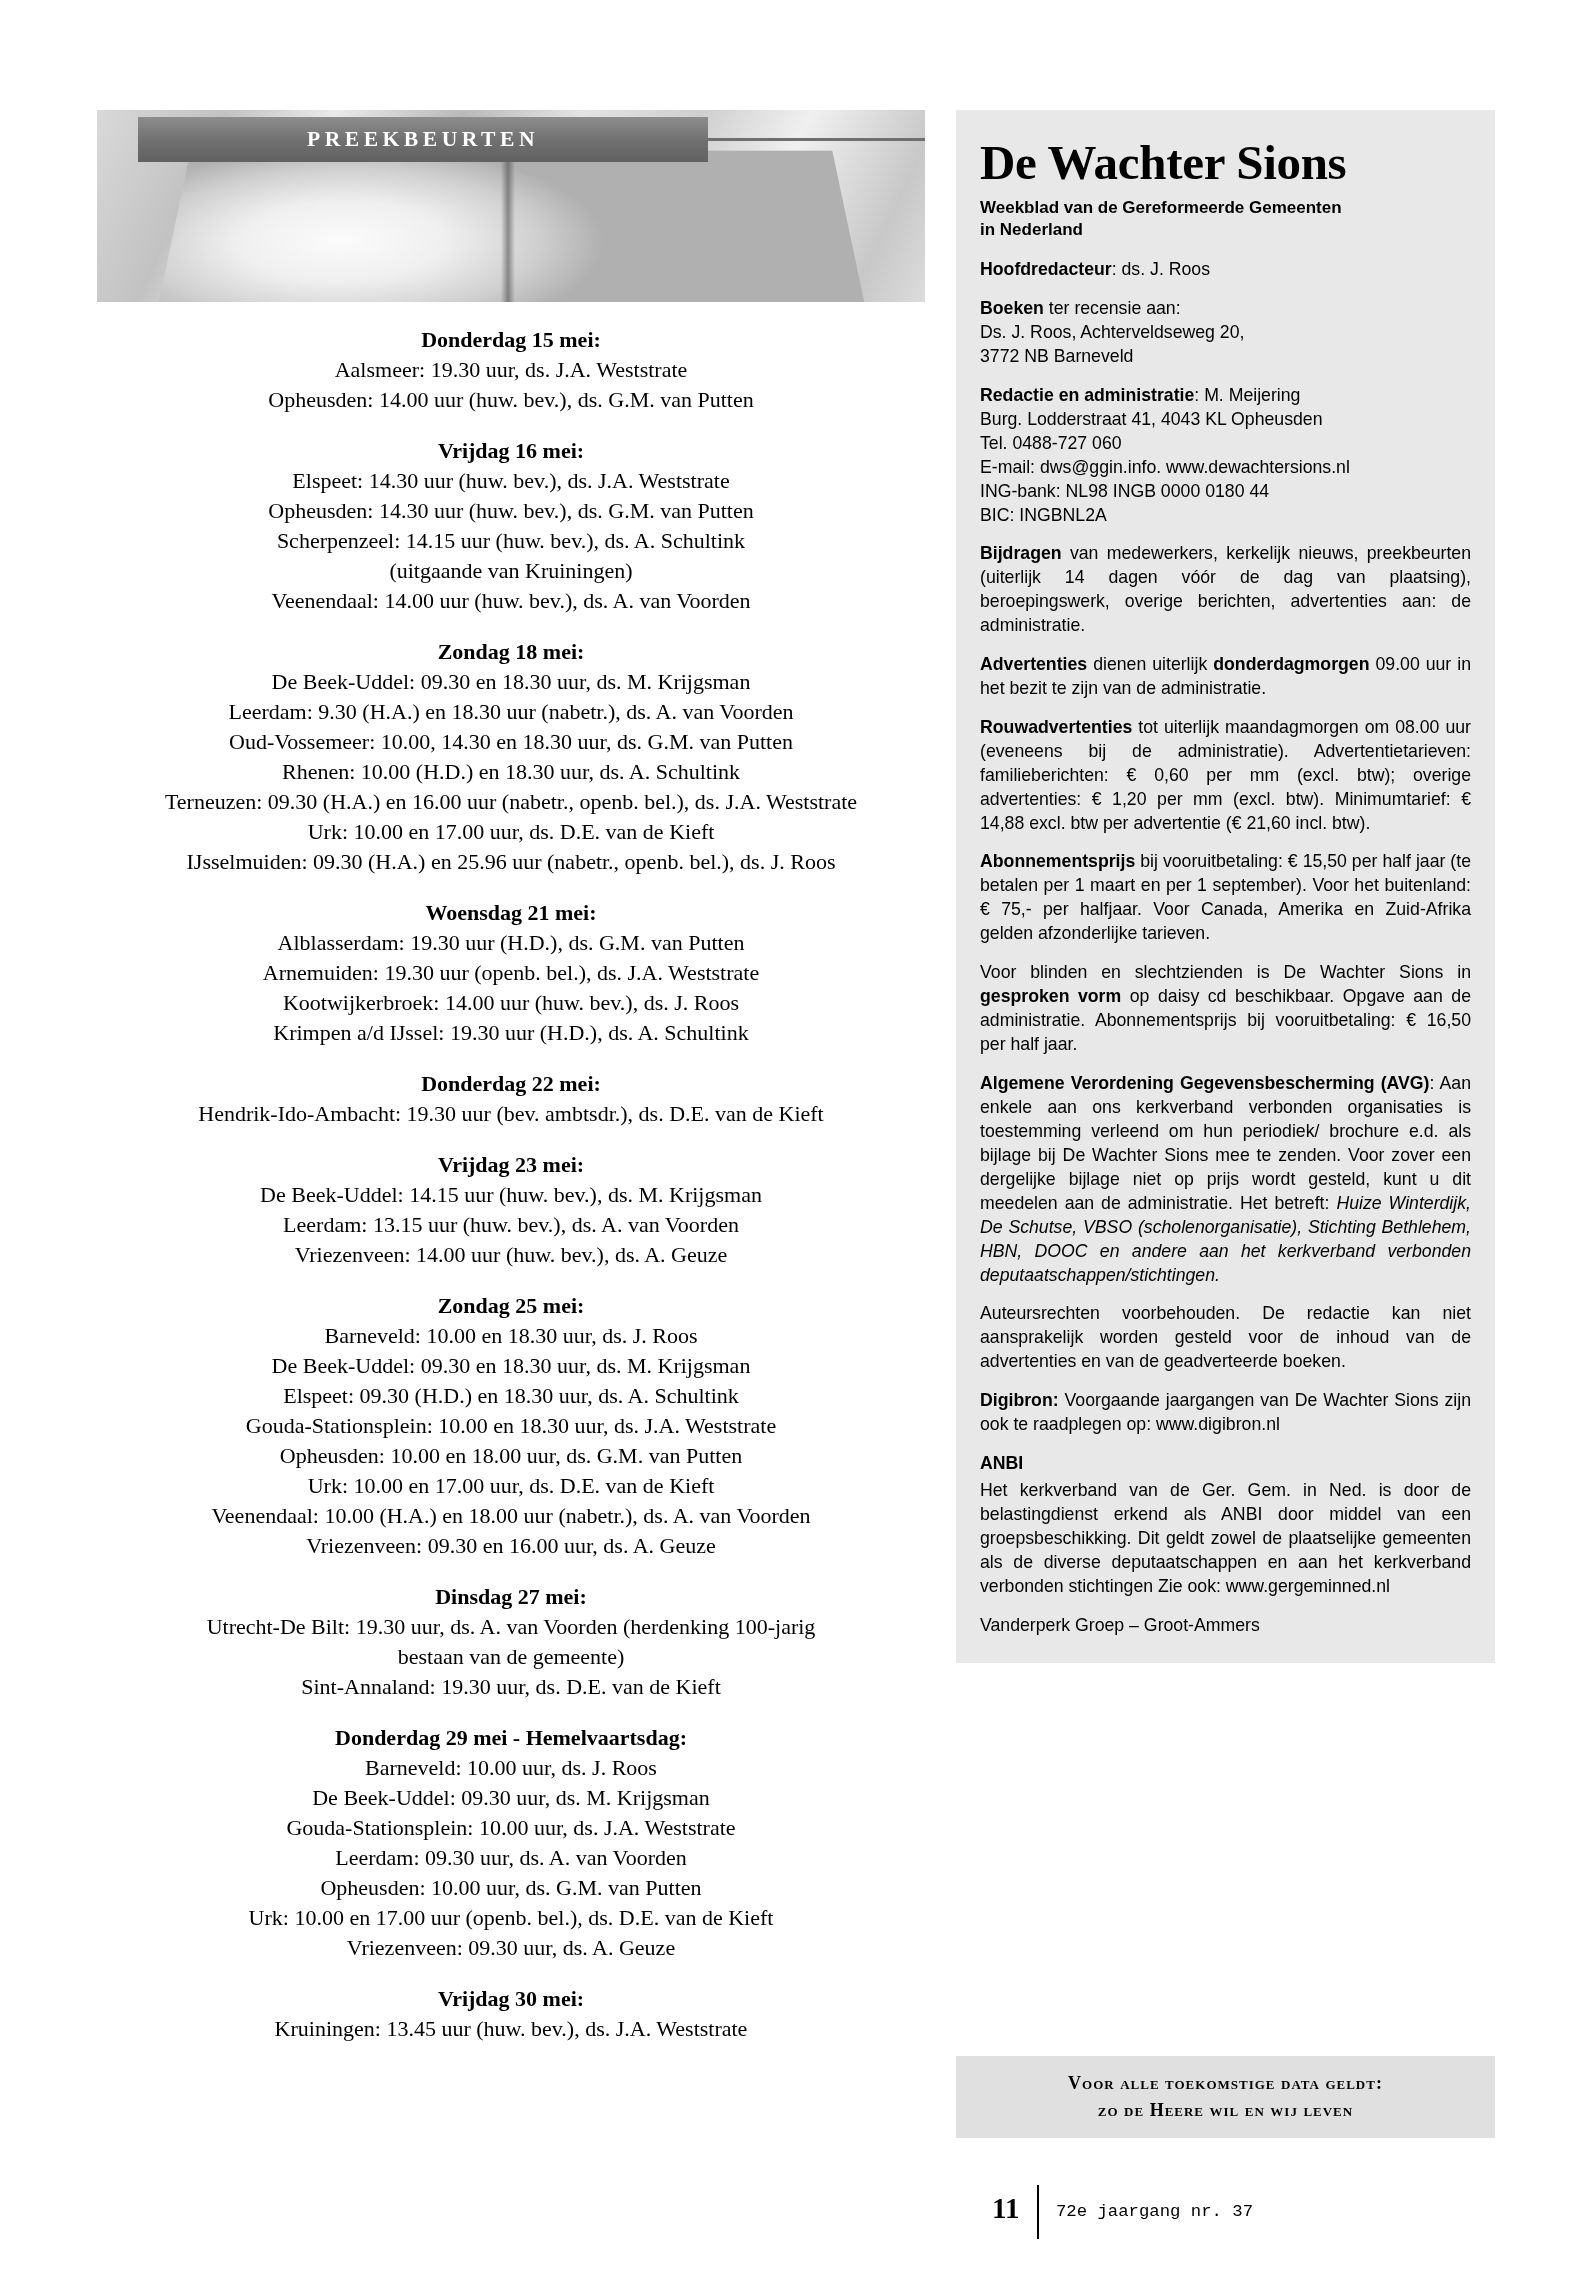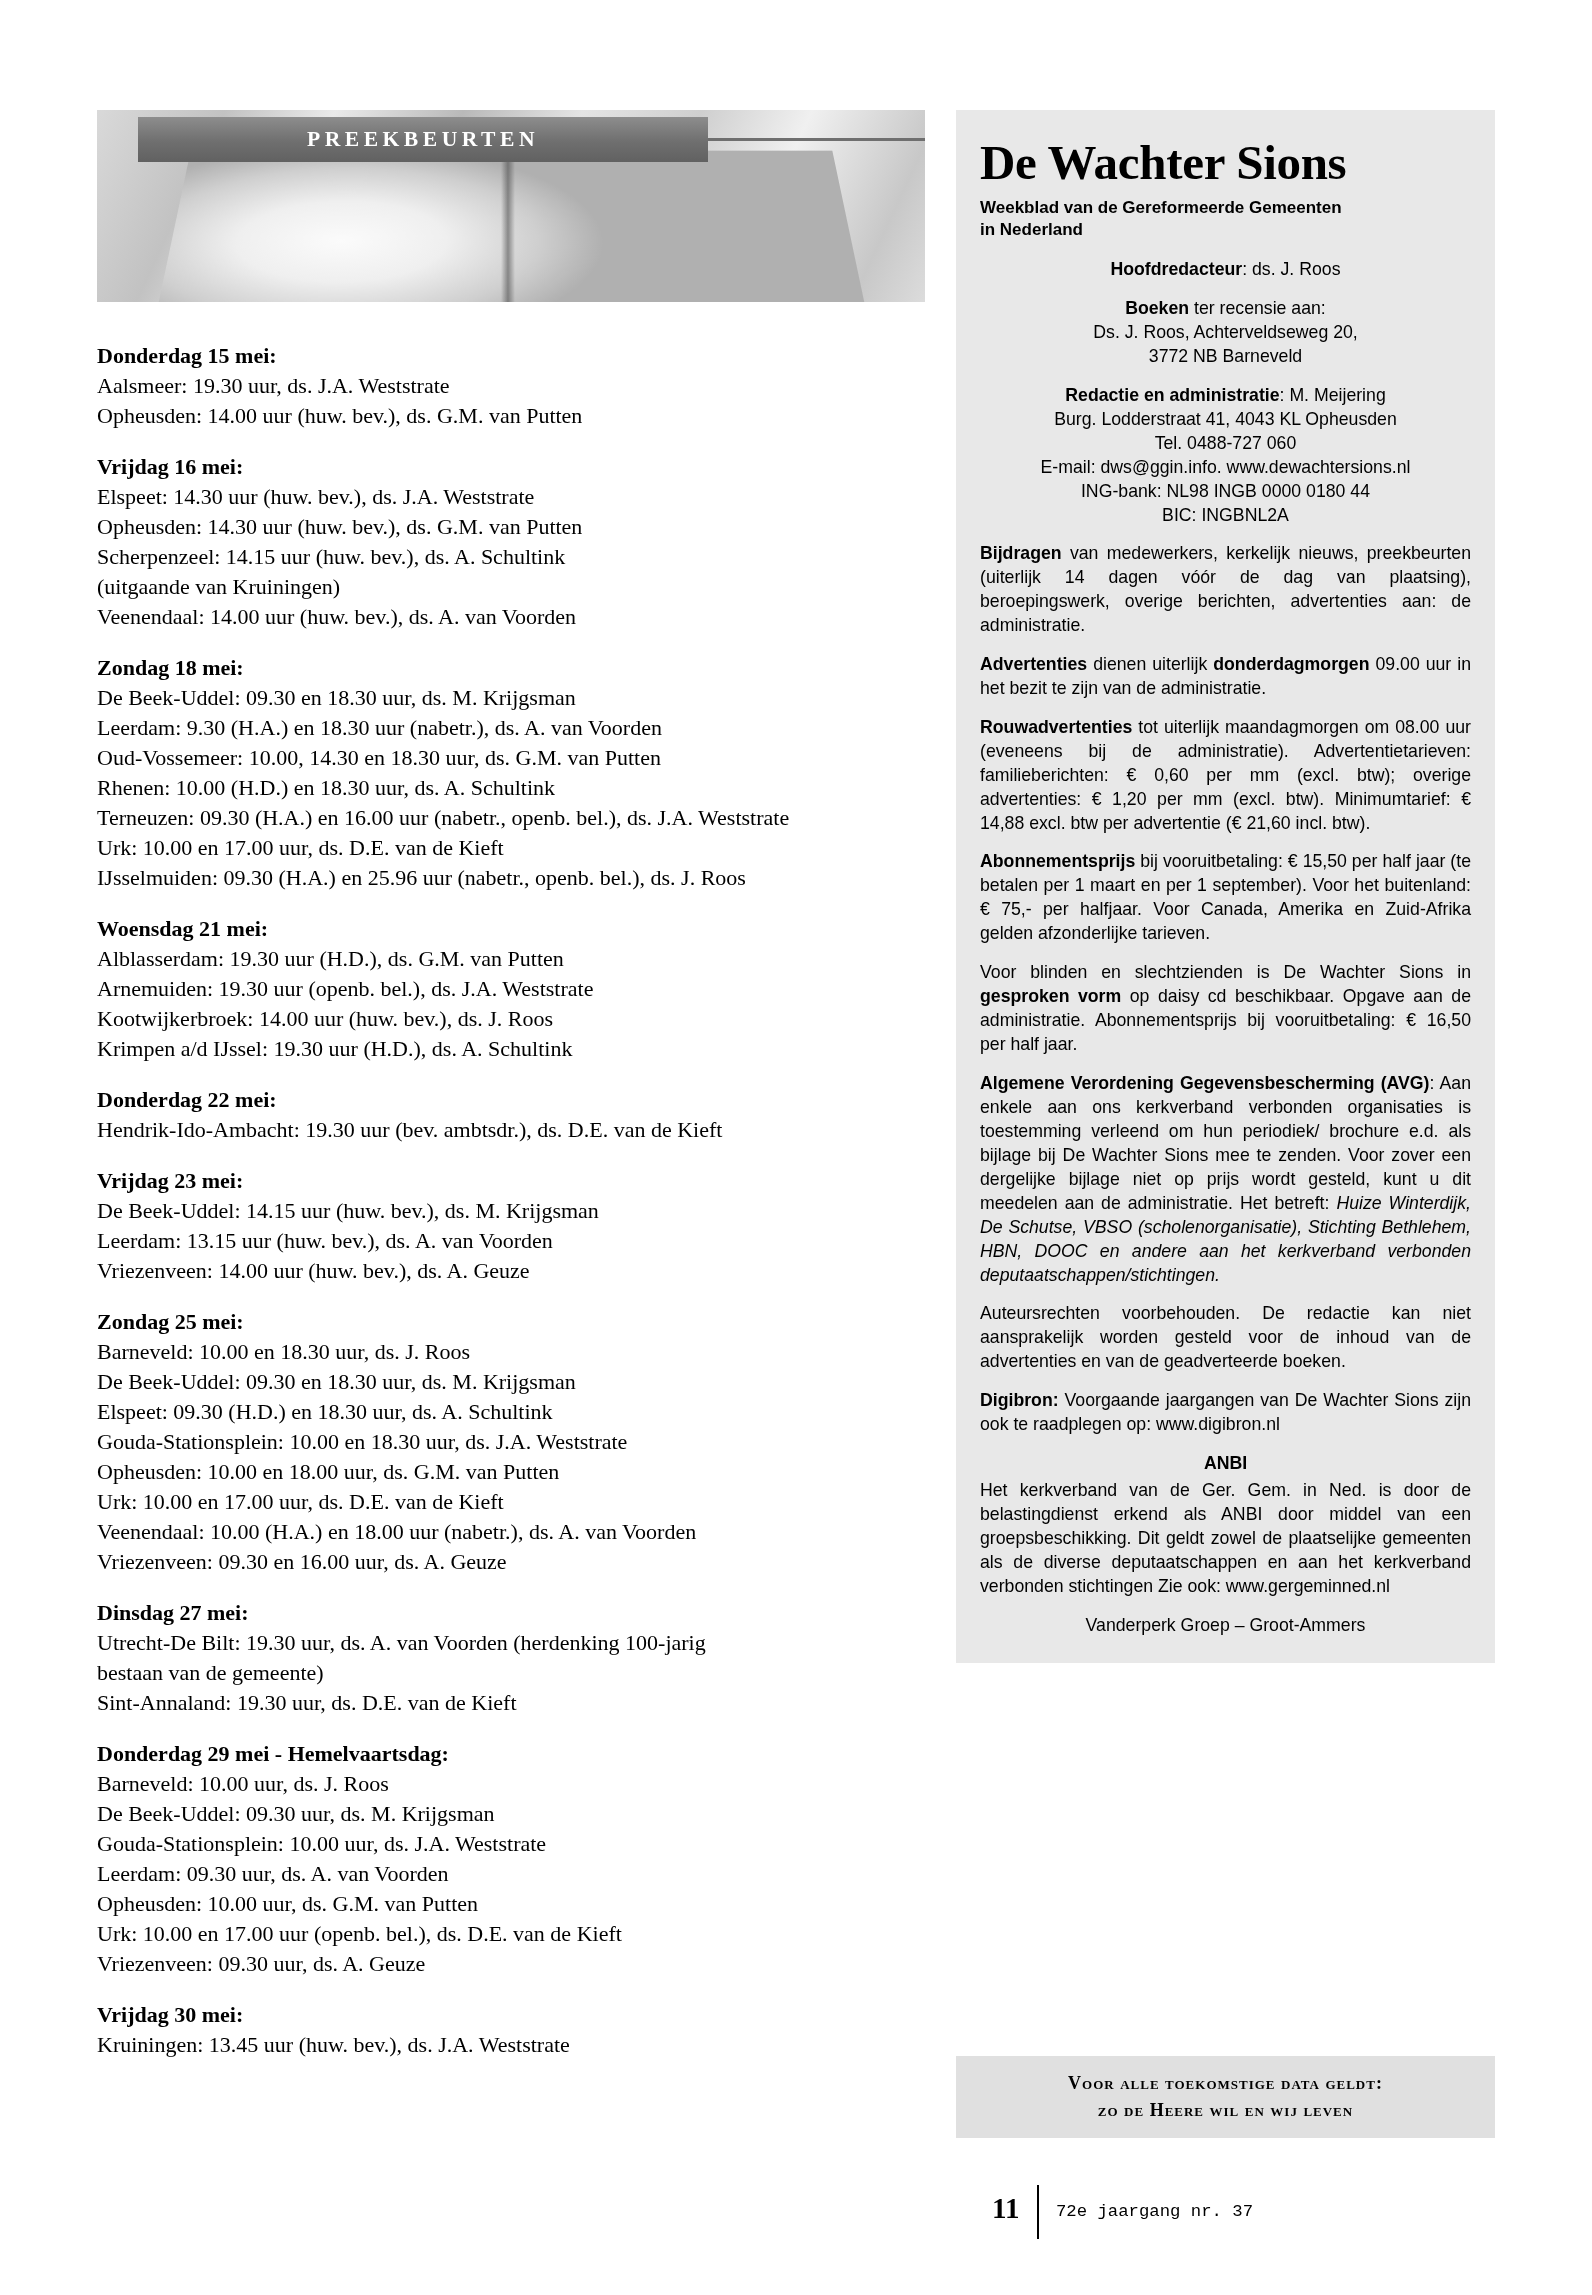--- a/index.html
+++ b/index.html
@@ -82,23 +82,24 @@
     position: absolute;
     left: 611px;
     top: 28px;
     width: 290px;
     height: 2.6px;
     background: #6f6f6f;
     z-index: 3;
   }
 
   .sermon-list {
-    margin-top: 39px;
+    margin-top: 23px;
     font-size: 22px;
     line-height: 30px;
+    text-align: center;
   }
   .day-block {
     margin-bottom: 21px;
   }
   .day-title {
     font-weight: 700;
   }
   .day-line {
     font-weight: 400;
   }
@@ -125,21 +126,21 @@
     font-family: "Liberation Sans", sans-serif;
     font-size: 17px;
     font-weight: 700;
     line-height: 22.4px;
     margin-bottom: 15.5px;
   }
   .rc-block {
     font-size: 20px;
     line-height: 27px;
     margin-bottom: 14.7px;
-    text-align: center;
+    text-align: left;
   }
   .rc-block.just {
     text-align: justify;
   }
   .rc-block b { font-weight: 700; }
   .rc-block i { font-style: italic; }
   .sans {
     font-family: "Liberation Sans", sans-serif;
     font-size: 17.7px;
     line-height: 24px;

